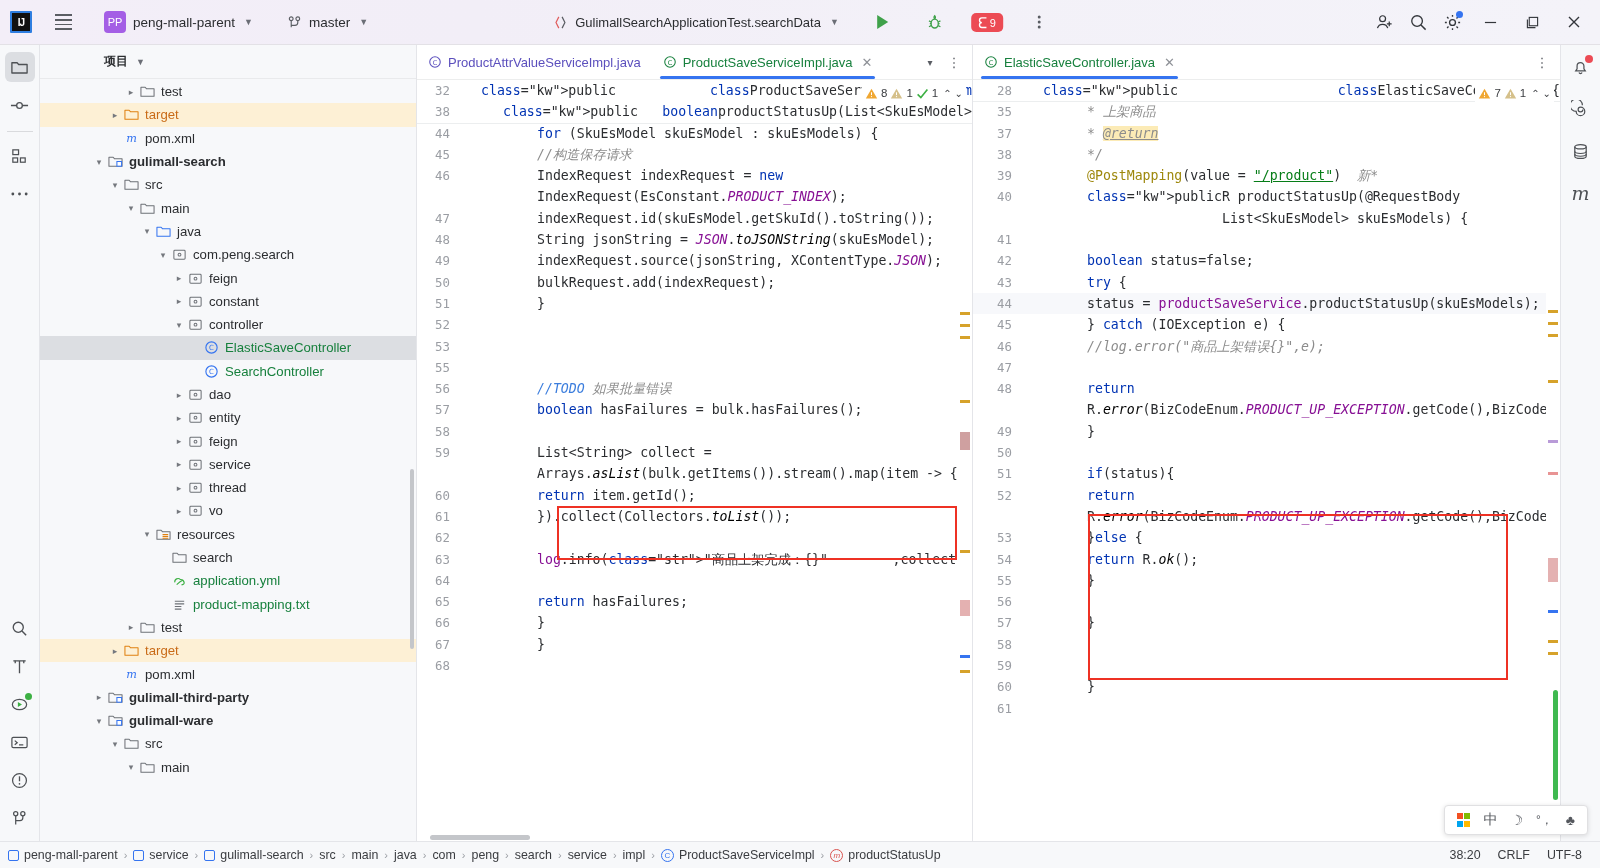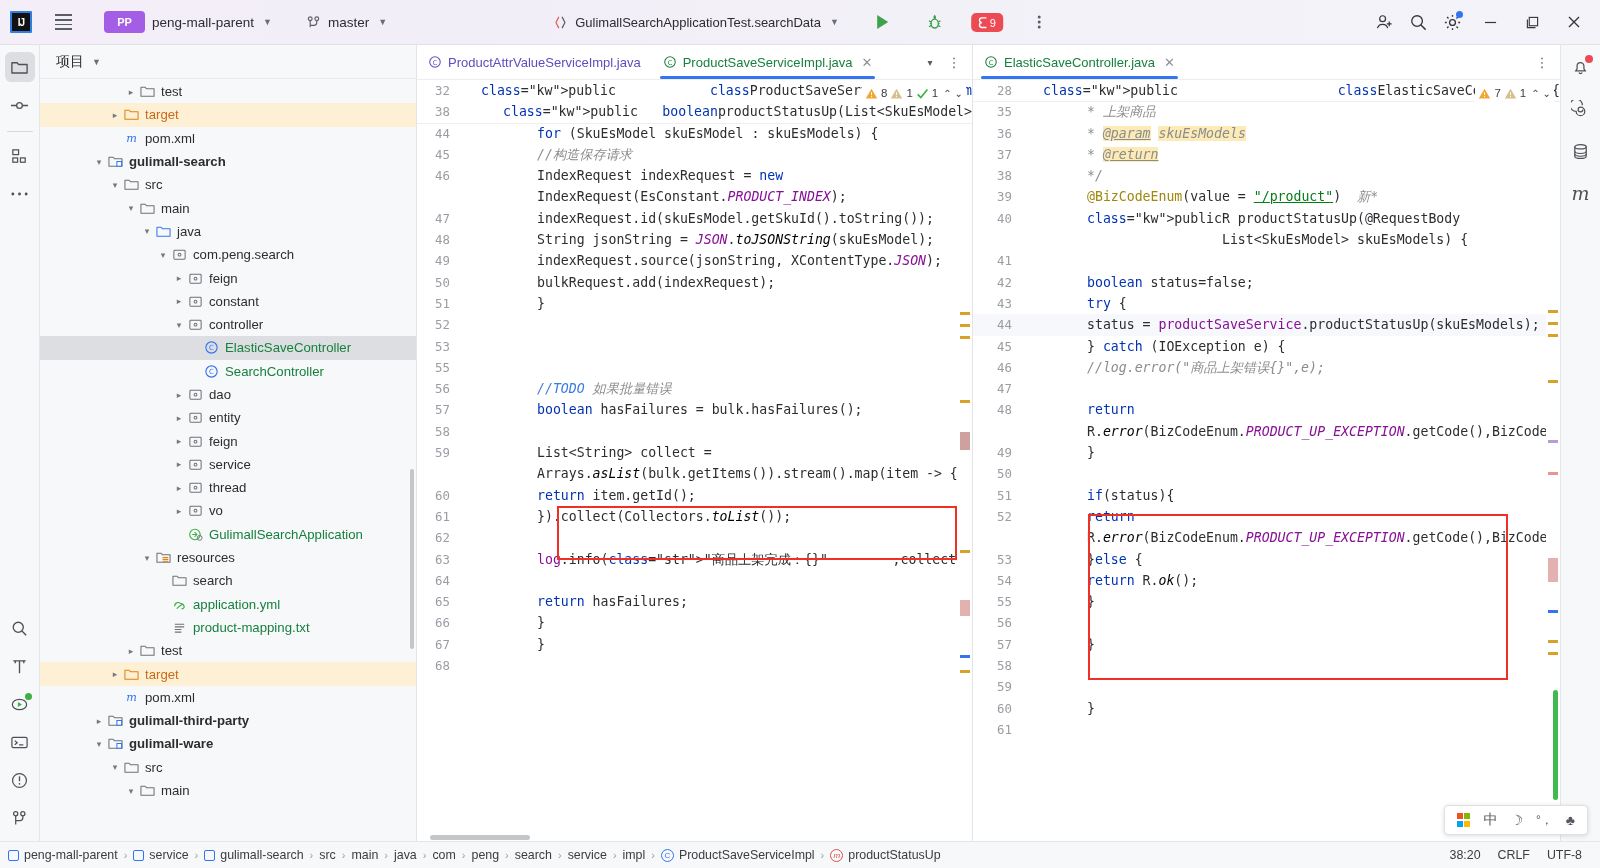--- a/index.html
+++ b/index.html
@@ -13,22 +13,22 @@
             background:linear-gradient(90deg,#f3eef8 0%,#f2eef7 30%,#f3f1f8 60%,#f4f3f9 100%);
             border-bottom:1px solid #e3e1e6; position:relative; }
   .tb-left{ display:flex; align-items:center; gap:0; padding-left:10px; }
   .ij-logo{ width:22px; height:22px; border:2px solid #2f7ee0; background:#111; color:#fff;
             font-size:10px; font-weight:bold; display:flex; align-items:center; justify-content:center;
             letter-spacing:-1px; border-radius:1px; }
   .burger{ width:34px; height:30px; display:flex; flex-direction:column; justify-content:center;
            align-items:center; gap:3px; margin-left:14px; }
   .burger i{ display:block; width:17px; height:1.6px; background:#5a5d63; }
   .proj-chip{ display:flex; align-items:center; gap:7px; margin-left:18px; padding:3px 6px; border-radius:5px; }
-  .pp-badge{ width:41px; height:22px; border-radius:4px; background:#a45ee5; color:#fff; font-size:11px;
-             font-weight:bold; display:flex; align-items:center; justify-content:center; }
+  .pp-badge{ width:22px; height:22px; border-radius:4px; background:#a45ee5; color:#fff; font-size:11px;
+             font-weight:normal; display:flex; align-items:center; justify-content:center; }
   .tb-text{ font-size:13.5px; color:#2b2d30; }
   .chev{ color:#6b6e76; font-size:9px; margin-left:2px; }
   .branch-chip{ display:flex; align-items:center; gap:7px; margin-left:22px; padding:3px 6px; border-radius:5px; }
 
   .tb-center{ position:absolute; left:50%; transform:translateX(-50%); display:flex; align-items:center; gap:20px; }
   .runcfg{ display:flex; align-items:center; gap:7px; padding:4px 8px; border-radius:5px; }
   .runcfg .tb-text{ font-size:13px; }
   .icon-btn{ width:32px; height:30px; display:flex; align-items:center; justify-content:center;
              border-radius:5px; cursor:default; }
   .run-tri{ width:0;height:0;border-left:11px solid #3fa14a;border-top:7px solid transparent;border-bottom:7px solid transparent; }
@@ -50,21 +50,21 @@
   .lstripe .si.act{ background:#dcdee2; }
   .sep{ width:26px; height:1px; background:#d9dadd; margin:3px 0 9px; }
   .spacer{ flex:1; }
   .grn-dot{ position:absolute; right:3px; top:4px; width:7px; height:7px; border-radius:50%; background:#3cb043; }
 
   
   .projpane{ width:377px; flex:0 0 377px; background:#f7f8fa; border-right:1px solid #e4e5e9;
              display:flex; flex-direction:column; min-height:0; position:relative; }
   .projhdr{ height:34px; flex:0 0 34px; display:flex; align-items:center; padding-left:16px; gap:6px;
             border-bottom:1px solid #e9eaec; }
-  .projhdr b{ font-size:14px; font-weight:normal; color:#2b2d30; }
+  .projhdr b{ font-size:12px; font-weight:bold; color:#2b2d30;margin-left:48px; }
   .tree{ flex:1; overflow:hidden; padding-top:1px; position:relative; }
   .trow{ height:23.3px; display:flex; align-items:center; white-space:nowrap; font-size:13.2px; color:#2b2d30; }
   .trow.hl{ background:#fdf0d5; }
   .trow.selrow{ background:#dcdee2; }
   .arw{ width:14px; flex:0 0 14px; text-align:center; color:#75787e; font-size:9px; }
   .arw.none{ color:transparent; }
   .ti{ width:19px; flex:0 0 19px; display:flex; align-items:center; justify-content:center; margin-right:4px; }
   .tlabel.bold{ font-weight:bold; }
   .tlabel.green{ color:#17803d; }
   .tlabel.orange{ color:#c96b18; }
@@ -535,32 +535,20 @@
             <span class="arw ">▸</span>
             <span class="ti">
               <svg width="15" height="15" viewBox="0 0 16 16">
                 <rect x="2" y="3.5" width="12" height="9.5" rx="1" fill="none" stroke="#6e7177" stroke-width="1.1"></rect>
                 <circle cx="8" cy="8.2" r="1.5" fill="none" stroke="#6e7177" stroke-width="1.1"></circle>
               </svg>
             </span>
             <span class="tlabel ">vo</span>
           </div>
           <div class="trow">
-            <span style="width:132px;flex:0 0 132px"></span>
-            <span class="arw none"></span>
-            <span class="ti">
-              <svg width="15" height="15" viewBox="0 0 16 16">
-                <circle cx="7.4" cy="8" r="5.6" fill="none" stroke="#3cb043" stroke-width="1.2"></circle>
-                <path d="M4.5 8 L9 8 M7 5.5 L9.5 8 L7 10.5" fill="none" stroke="#3cb043" stroke-width="1.1"></path>
-                <circle cx="12.4" cy="11.6" r="2.6" fill="none" stroke="#6e7177" stroke-width="1"></circle>
-              </svg>
-            </span>
-            <span class="tlabel green">GulimallSearchApplication</span>
-          </div>
-          <div class="trow">
             <span style="width:100px;flex:0 0 100px"></span>
             <span class="arw ">▾</span>
             <span class="ti">
               <svg width="15" height="15" viewBox="0 0 16 16">
                 <path d="M1 3.5h4.5L6.8 5H15v8H1z" fill="none" stroke="#6e7177" stroke-width="1.1" stroke-linejoin="round"></path>
                 <path d="M7 8h6M7 10h6M7 12h6" stroke="#e08010" stroke-width="1.1"></path>
               </svg>
             </span>
             <span class="tlabel ">resources</span>
           </div>
@@ -847,34 +835,30 @@
         <div class="codearea" id="code-right">
             <div class="sticky">
               <div class="sline"><span class="gut" style="width:48px;flex:0 0 48px">28</span><span class="code" style="padding-left:22px"><span <span="" class="kw">class</span>="kw"&gt;public</span> <span class="kw">class</span> ElasticSaveController {</div>
             </div>
             <div style="position: relative;">
               <div class="ln">
                 <span class="gut" style="width:48px;flex:0 0 48px"><span>35</span></span>
                 <span class="codecol" style="padding-left:66px"><span class="cmt">* 上架商品</span></span>
               </div>
               <div class="ln">
-                <span class="gut" style="width:48px;flex:0 0 48px"><span>36</span></span>
-                <span class="codecol" style="padding-left:66px"><span class="cmt">* <span class="undl hlw">@param</span> <span class="hlw">skuEsModels</span></span></span>
-              </div>
-              <div class="ln">
                 <span class="gut" style="width:48px;flex:0 0 48px"><span>37</span></span>
                 <span class="codecol" style="padding-left:66px"><span class="cmt">* <span class="undl hlw">@return</span></span></span>
               </div>
               <div class="ln">
                 <span class="gut" style="width:48px;flex:0 0 48px"><span>38</span></span>
                 <span class="codecol" style="padding-left:66px"><span class="cmt">*/</span></span>
               </div>
               <div class="ln">
                 <span class="gut" style="width:48px;flex:0 0 48px"><span>39</span></span>
-                <span class="codecol" style="padding-left:66px"><span class="ann">@BizCodeEnum</span>(value = <span class="str undl">"/product"</span>)  <span class="cmt">新*</span></span>
+                <span class="codecol" style="padding-left:66px"><span class="ann">@PostMapping</span>(value = <span class="str undl">"/product"</span>)  <span class="cmt">新*</span></span>
               </div>
               <div class="ln"><span class="gut" style="width:48px;flex:0 0 48px"><span>40</span></span><span class="codecol" style="padding-left:66px"><span <span="" class="kw">class</span>="kw"&gt;public</span> R productStatusUp(@RequestBody List&lt;SkuEsModel&gt; skuEsModels) {</div>
               <div class="ln">
                 <span class="gut" style="width:48px;flex:0 0 48px"><span>41</span></span>
                 <span class="codecol" style="padding-left:66px">&nbsp;</span>
               </div>
               <div class="ln">
                 <span class="gut" style="width:48px;flex:0 0 48px"><span>42</span></span>
                 <span class="codecol" style="padding-left:66px"><span class="kw">boolean</span> status=false;</span>
               </div>

